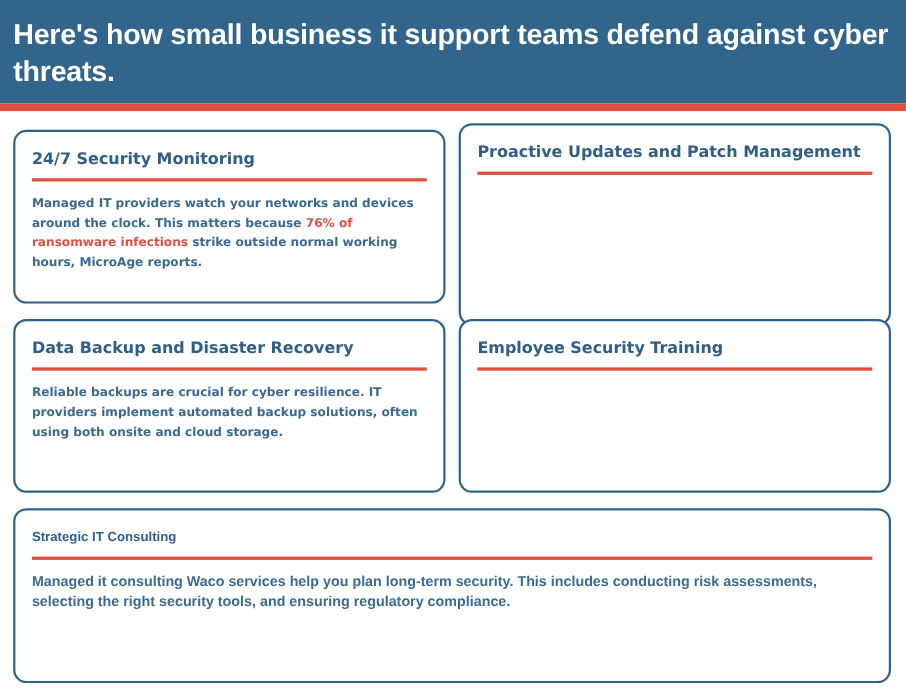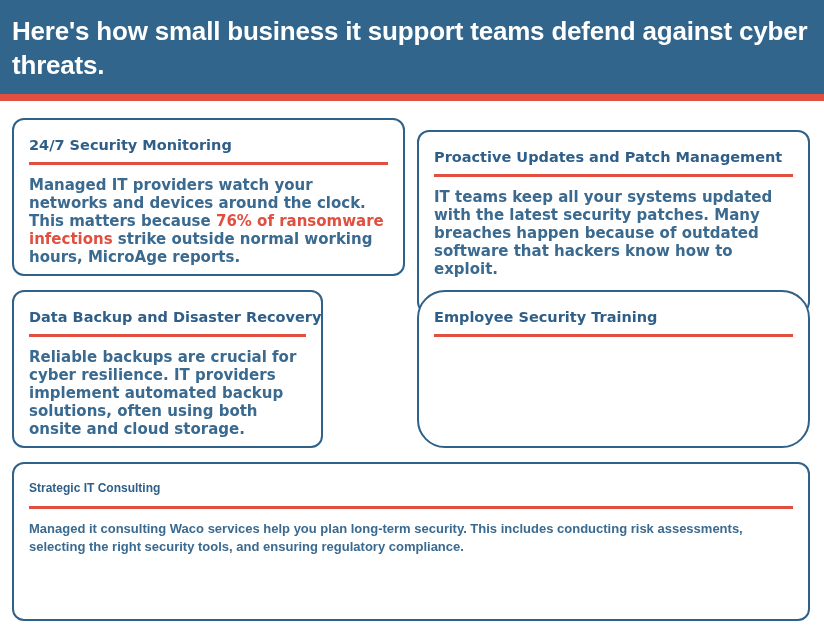--- a/index.html
+++ b/index.html
@@ -3,26 +3,26 @@
 <meta charset="utf-8">
 <style>
   html,body{margin:0;padding:0;}
   body{width:824px;height:629px;background:#ffffff;position:relative;overflow:hidden;font-family:"DejaVu Sans","Liberation Sans",sans-serif;}
   .header{position:absolute;left:0;top:0;width:824px;height:94px;background:#31658c;}
   .header h1{margin:0;position:absolute;left:12px;top:14px;width:800px;color:#ffffff;font-family:"Liberation Sans",sans-serif;font-weight:bold;font-size:26px;line-height:34px;letter-spacing:-0.2px;}
   .stripe{position:absolute;left:0;top:94px;width:824px;height:7px;background:#e04f3f;}
   .card{position:absolute;box-sizing:border-box;border:2px solid #2f6189;border-radius:12px;background:#fff;}
   .card h2{position:absolute;left:15px;top:17px;margin:0;font-size:14.5px;font-weight:bold;color:#2f5f88;white-space:nowrap;}
   .card .rule{position:absolute;left:15px;right:15px;top:42px;height:3px;background:#e04f3f;}
-  .card p{position:absolute;left:15px;right:14px;top:56px;margin:0;font-size:15px;line-height:18px;font-weight:bold;color:#3a6a90;}
+  .card p{position:absolute;left:15px;right:14px;top:56px;margin:0;font-size:11px;line-height:18px;font-weight:bold;color:#3a6a90;}
   .card p .hl{color:#e04f3f;}
   #c1{left:12px;top:118px;width:393px;height:158px;}
-  #c2{left:417px;top:130px;width:393px;height:184px;}
-  #c3{left:12px;top:290px;width:311px;height:158px;}
-  #c4{left:417px;top:290px;width:393px;height:158px;border-radius:28px;}
+  #c2{left:417px;top:112px;width:393px;height:184px;}
+  #c3{left:12px;top:290px;width:393px;height:158px;}
+  #c4{left:417px;top:290px;width:393px;height:158px;}
   #c5{left:12px;top:462px;width:798px;height:159px;}
   #c5 h2{font-family:"Liberation Sans",sans-serif;font-size:12px;}
   #c5 p{font-family:Liberation Sans, sans-serif;font-size:13px;}
 </style>
 </head>
 <body>
 
 <div class="header">
   <h1>Here's how small business it support teams defend against cyber threats.</h1>
 </div>
@@ -30,21 +30,20 @@
 
 <div class="card" id="c1">
   <h2>24/7 Security Monitoring</h2>
   <div class="rule"></div>
   <p><span>Managed IT providers watch your networks and devices around the clock. This matters because </span><span class="hl">76% of ransomware infections</span><span> strike outside normal working hours, MicroAge reports.</span></p>
 </div>
 
 <div class="card" id="c2">
   <h2>Proactive Updates and Patch Management</h2>
   <div class="rule"></div>
-  <p>IT teams keep all your systems updated with the latest security patches. Many breaches happen because of outdated software that hackers know how to exploit.</p>
 </div>
 
 <div class="card" id="c3">
   <h2>Data Backup and Disaster Recovery</h2>
   <div class="rule"></div>
   <p>Reliable backups are crucial for cyber resilience. IT providers implement automated backup solutions, often using both onsite and cloud storage.</p>
 </div>
 
 <div class="card" id="c4">
   <h2>Employee Security Training</h2>

